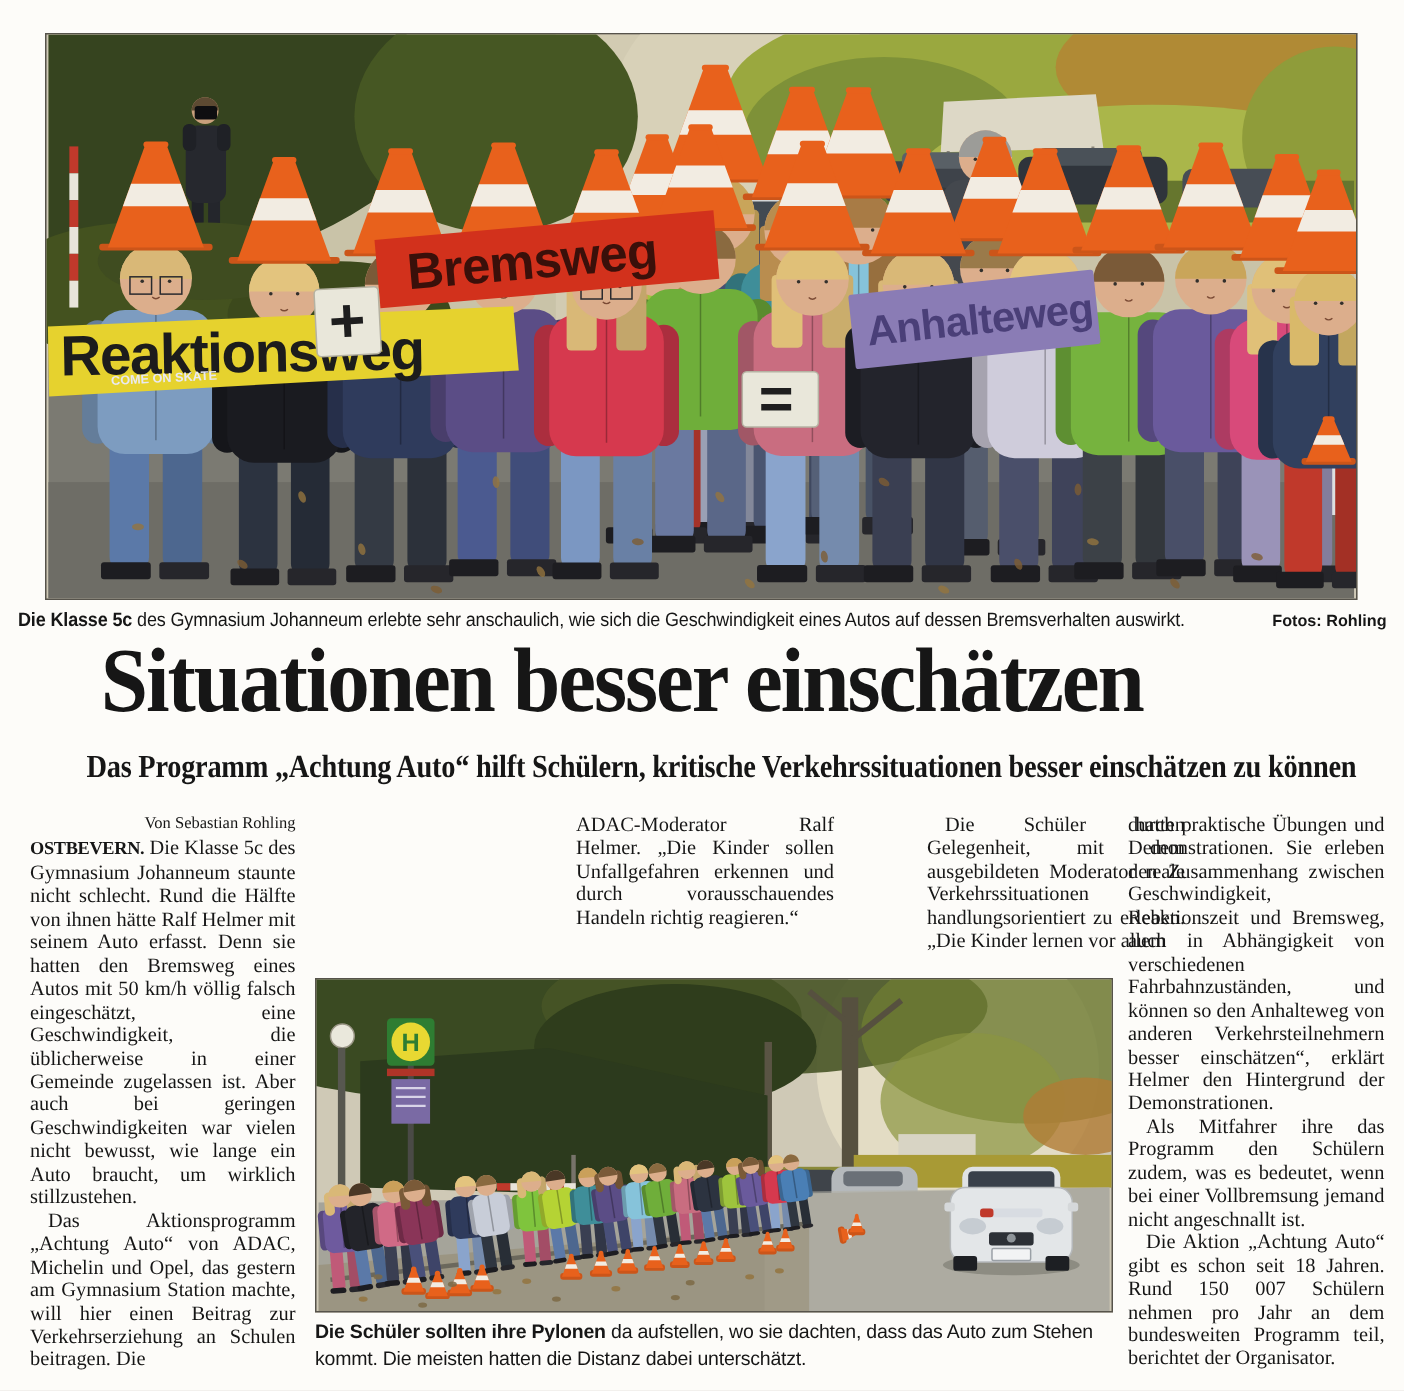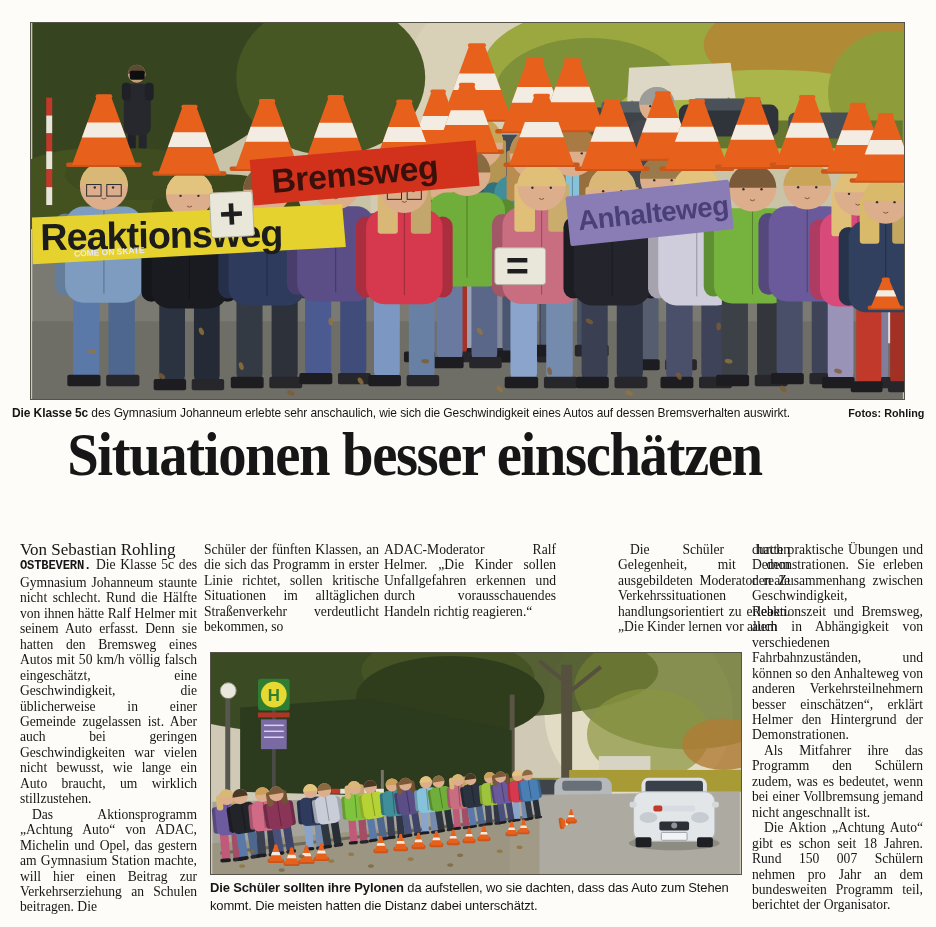--- a/index.html
+++ b/index.html
@@ -20,22 +20,22 @@
                  transform-origin:center;line-height:1;}
   .subhead{position:absolute;top:499px;left:0;width:936px;text-align:center;font-weight:700;}
   .subhead span{display:inline-block;font-size:21.5px;letter-spacing:-.2px;transform:scaleX(.88);
                 transform-origin:center;white-space:nowrap;}
   
   .col{position:absolute;top:542px;text-align:justify;font-size:13.6px;line-height:15.45px;}
   #col1{left:20px;width:177px;} #col2{left:204px;width:175px;} #col3{left:384px;width:172px;}
   #col4{left:592px;width:172px;margin-left:26px;} #col5{left:752px;width:171px;}
   .col p{margin:0;}
   .col p.indent{text-indent:12px;}
-  .byline{font-size:17px;margin-bottom:14px;text-align:left;}
-  .loc{font-family:Liberation Mono, monospace;font-weight:700;font-size:12.2px;letter-spacing:-.2px;}
+  .byline{font-size:11px;margin-bottom:14px;text-align:right;}
+  .loc{font-family:Liberation Serif, serif;font-weight:700;font-size:12.2px;letter-spacing:-.2px;}
 </style>
 </head>
 <body>
 
 <div class="page">
 
   <svg class="photo" id="topPhoto" style="left:30px;top:22px;" width="875" height="378" viewBox="0 0 875 378">
     <g id="topBg">
       <rect x="0" y="0" width="875" height="225" fill="#c9c3a8"></rect>
       <circle cx="470" cy="60" r="95" fill="#ded7bd"></circle>
@@ -577,28 +577,28 @@
   </svg>
 
   <div class="capline">
     <span class="captext"><b>Die Klasse 5c</b><span> des Gymnasium Johanneum erlebte sehr anschaulich, wie sich die Geschwindigkeit eines Autos auf dessen Bremsverhalten auswirkt.</span></span>
     <span class="credit">Fotos: Rohling</span>
   </div>
 
   <div class="headline">
     <span>Situationen besser einschätzen</span>
   </div>
+  <div class="subhead">
+    <span>Das Programm „Achtung Auto“ hilft Schülern, kritische Verkehrssituationen besser einschätzen zu können</span>
+  </div>
 
   <div class="col" id="col1">
     <p class="byline">Von Sebastian Rohling</p>
     <p><span class="loc">OSTBEVERN.</span><span> Die Klasse 5c des Gymnasium Johanneum staunte nicht schlecht. Rund die Hälfte von ihnen hätte Ralf Helmer mit seinem Auto erfasst. Denn sie hatten den Bremsweg eines Autos mit 50 km/h völlig falsch eingeschätzt, eine Geschwindigkeit, die üblicherweise in einer Gemeinde zugelassen ist. Aber auch bei geringen Geschwindigkeiten war vielen nicht bewusst, wie lange ein Auto braucht, um wirklich stillzustehen.</span></p>
     <p class="indent">Das Aktionsprogramm „Achtung Auto“ von ADAC, Michelin und Opel, das gestern am Gymnasium Station machte, will hier einen Beitrag zur Verkehrserziehung an Schulen beitragen. Die</p>
-  </div>
-  <div class="col" id="col2">
-    <p>Schüler der fünften Klassen, an die sich das Programm in erster Linie richtet, sollen kritische Situationen im alltäglichen Straßenverkehr verdeutlicht bekommen, so</p>
   </div>
   <div class="col" id="col3">
     <p>ADAC-Moderator Ralf Helmer. „Die Kinder sollen Unfallgefahren erkennen und durch vorausschauendes Handeln richtig reagieren.“</p>
   </div>
   <div class="col" id="col4">
     <p class="indent">Die Schüler hatten Gelegenheit, mit dem ausgebildeten Moderator reale Verkehrssituationen handlungsorientiert zu erleben. „Die Kinder lernen vor allem</p>
   </div>
   <div class="col" id="col5">
     <p>durch praktische Übungen und Demonstrationen. Sie erleben den Zusammenhang zwischen Geschwindigkeit, Reaktionszeit und Bremsweg, auch in Abhängigkeit von verschiedenen Fahrbahnzuständen, und können so den Anhalteweg von anderen Verkehrsteilnehmern besser einschätzen“, erklärt Helmer den Hintergrund der Demonstrationen.</p>
     <p class="indent">Als Mitfahrer ihre das Programm den Schülern zudem, was es bedeutet, wenn bei einer Vollbremsung jemand nicht angeschnallt ist.</p>

